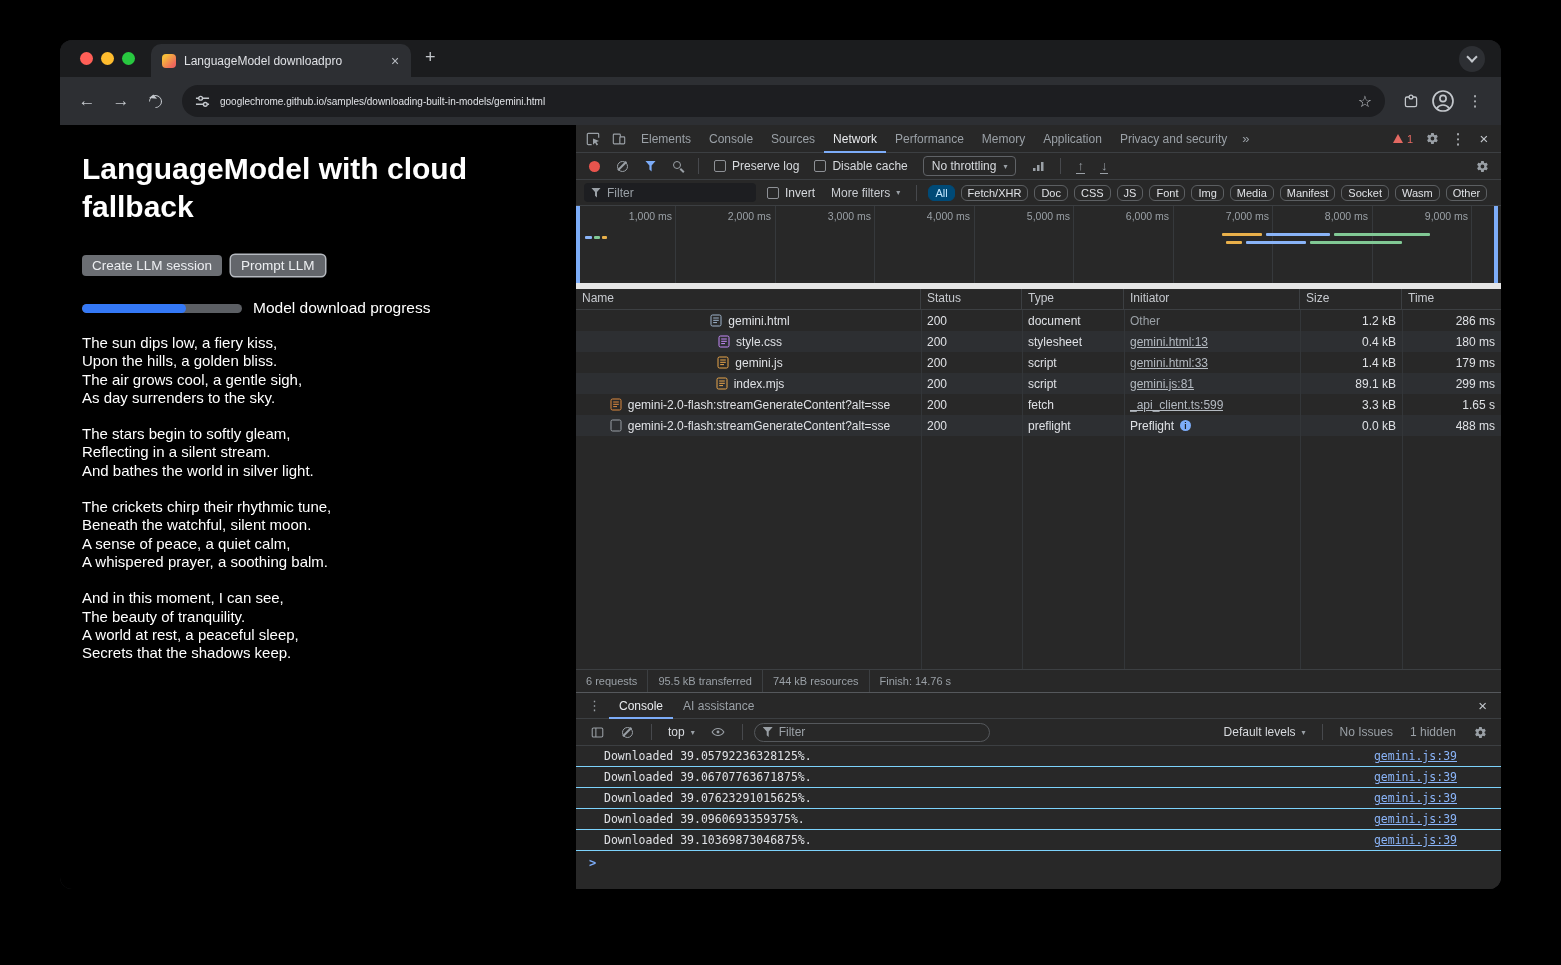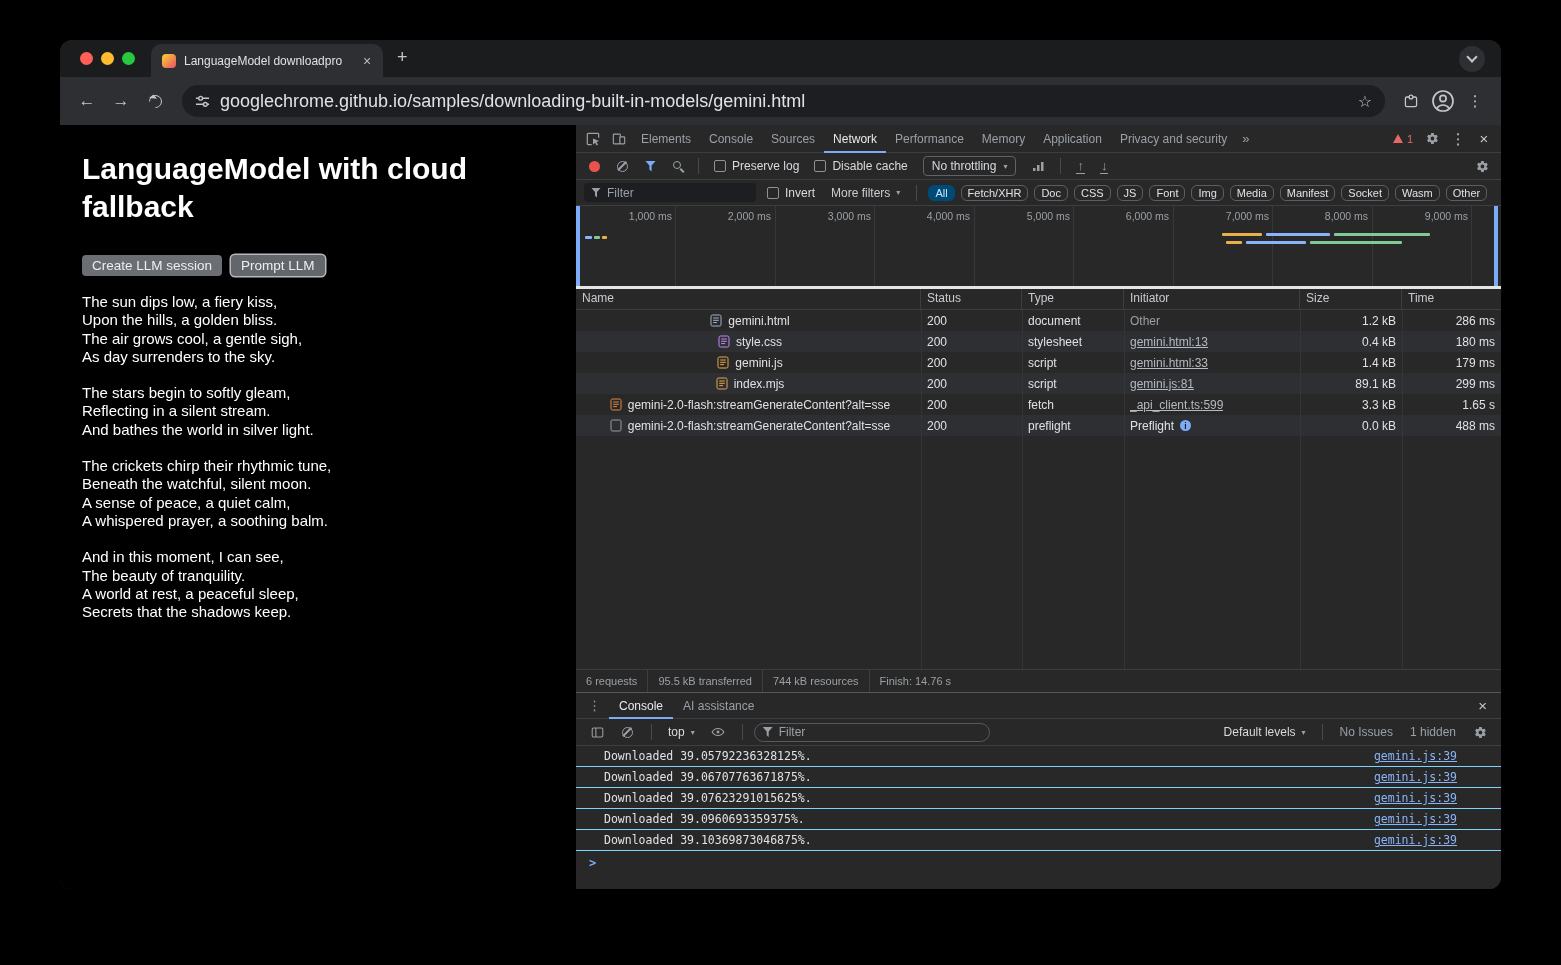--- a/index.html
+++ b/index.html
@@ -7,42 +7,42 @@
               font-family:"Liberation Sans",sans-serif; }
 
   
   .window { position:absolute; left:60px; top:40px; width:1441px; height:849px;
             border-radius:12px; background:#202124; overflow:hidden; }
 
   .tabstrip { height:37px; background:#1b1c1e; display:flex; align-items:flex-end; position:relative; }
   .traffic { display:flex; gap:8px; align-items:center; align-self:center; padding:0 10px 0 20px; }
   .light { width:13px; height:13px; border-radius:50%; }
   .light.red{background:#ff5f57}.light.yellow{background:#febc2e}.light.green{background:#28c840}
-  .tab { width:232px; height:33px; background:#2d2f33; border-radius:10px 10px 0 0;
+  .tab { width:260px; height:33px; background:#2d2f33; border-radius:10px 10px 0 0;
          display:flex; align-items:center; gap:8px; padding:0 8px 0 11px; margin-left:6px; }
   .favicon { width:14px; height:14px; border-radius:4px; flex:none;
              background:linear-gradient(135deg,#f6bd3a 20%,#ee675c 80%); }
   .tab-title { flex:1; font-size:12px; color:#dfe1e5; white-space:nowrap; overflow:hidden; }
   .tab-close { color:#b8bcc2; font-size:14px; width:16px; text-align:center; cursor:pointer; }
   .newtab { color:#c3c7cc; font-size:18px; align-self:center; padding:0 0 2px 14px; cursor:pointer; }
   .tabsearch { position:absolute; right:16px; top:6px; width:26px; height:26px; border-radius:50%;
                background:#2d2f33; display:flex; align-items:center; justify-content:center; cursor:pointer; }
   .chev { width:8px; height:8px; border-right:2px solid #c3c7cc; border-bottom:2px solid #c3c7cc;
           transform:rotate(45deg); margin-top:-4px; }
 
   .toolbar { height:48px; background:#2d2f33; display:flex; align-items:center; padding:0 12px; gap:4px; }
   .navbtn { color:#c3c7cc; font-size:17px; width:30px; height:30px; display:flex; align-items:center;
             justify-content:center; border-radius:50%; cursor:pointer; }
   .reload-ic { width:13px; height:13px; border:1.8px solid #c3c7cc; border-radius:50%;
                border-left-color:transparent; transform:rotate(-45deg); position:relative; }
   .reload-ic::after { content:""; position:absolute; top:-5px; right:-2px;
                border:4px solid transparent; border-left-color:#c3c7cc; transform:rotate(-40deg); }
   .omnibox { flex:1; height:32px; margin:0 8px; background:#1d1e21; border-radius:16px;
              display:flex; align-items:center; padding:0 13px; gap:10px; cursor:text; }
-  .url { flex:1; font-size:18px; color:#dfe1e5; white-space:nowrap; overflow:hidden; }
+  .url { flex:1; font-size:10px; color:#dfe1e5; white-space:nowrap; overflow:hidden; }
   .star { color:#c3c7cc; font-size:16px; cursor:pointer; }
   .toolicon { width:28px; height:28px; display:flex; align-items:center; justify-content:center; cursor:pointer; }
   .menu-dots { color:#c3c7cc; font-size:15px; }
 
   
   .content { display:flex; height:764px; }
   .page { width:516px; background:#000; color:#fff; padding:25px 22px; overflow:hidden; }
   .devtools { width:925px; background:#282828; display:flex; flex-direction:column;
               font-size:12px; color:#dfe1e5; }
 
@@ -106,21 +106,21 @@
   .fltinput input { background:transparent; border:none; outline:none; color:#dfe1e5;
               font-size:12px; width:100%; font-family:inherit; }
   .fltinput input::placeholder { color:#9aa0a6; }
   .morefilters { display:flex; align-items:center; gap:6px; color:#c9ccd1; padding:0 5px; cursor:pointer; }
   .chiprow { display:flex; gap:6px; align-items:center; }
   .chip { border:1px solid #5c5f62; border-radius:6px; padding:1px 6px; font-size:11px;
           color:#dfe1e5; white-space:nowrap; cursor:pointer; }
   .chip.active { background:#004a77; border-color:#004a77; color:#c2e7ff; }
 
   
-  .nw-overview { height:83px; position:relative; border-bottom:3px solid #e5e5e5; flex:none; overflow:hidden; }
+  .nw-overview { height:83px; position:relative; border-bottom:6px solid #e5e5e5; flex:none; overflow:hidden; }
   .gridline { position:absolute; top:0; bottom:0; width:1px; background:#36393c; }
   .ticklabel { position:absolute; top:4px; width:66px; text-align:right; font-size:10.5px; color:#9aa0a6; }
   .ov-bar { position:absolute; height:3px; border-radius:1px; }
   .handle { position:absolute; top:0; bottom:0; width:4px; background:#7cacf8; }
 
   
   .nw-grid { display:grid; grid-template-columns:345px 101px 102px 176px 102px 1fr; }
   .nw-header { height:21px; border-bottom:1px solid #3c3f42; flex:none; }
   .hc { font-size:12px; color:#c7cacf; padding:2px 6px; border-right:1px solid #3c3f42;
         white-space:nowrap; overflow:hidden; cursor:pointer; }
@@ -229,20 +229,26 @@
     <span class="toolicon menu-dots">⋮</span>
   </div>
 
   <div class="content">
 
     <div class="page">
       <h1>LanguageModel with cloud fallback</h1>
       <div class="btnrow">
         <button class="llm">Create LLM session</button>
         <button class="llm focused">Prompt LLM</button>
+      </div>
+      <div class="progressrow">
+        <div class="progress">
+            <div class="fill" style="width: 65%;"></div>
+          </div>
+        <span class="progress-label">Model download progress</span>
       </div>
       <div class="poem">
         <div class="stanza">
           <div>The sun dips low, a fiery kiss,</div>
           <div>Upon the hills, a golden bliss.</div>
           <div>The air grows cool, a gentle sigh,</div>
           <div>As day surrenders to the sky.</div>
         </div>
         <div class="stanza">
           <div>The stars begin to softly gleam,</div>

